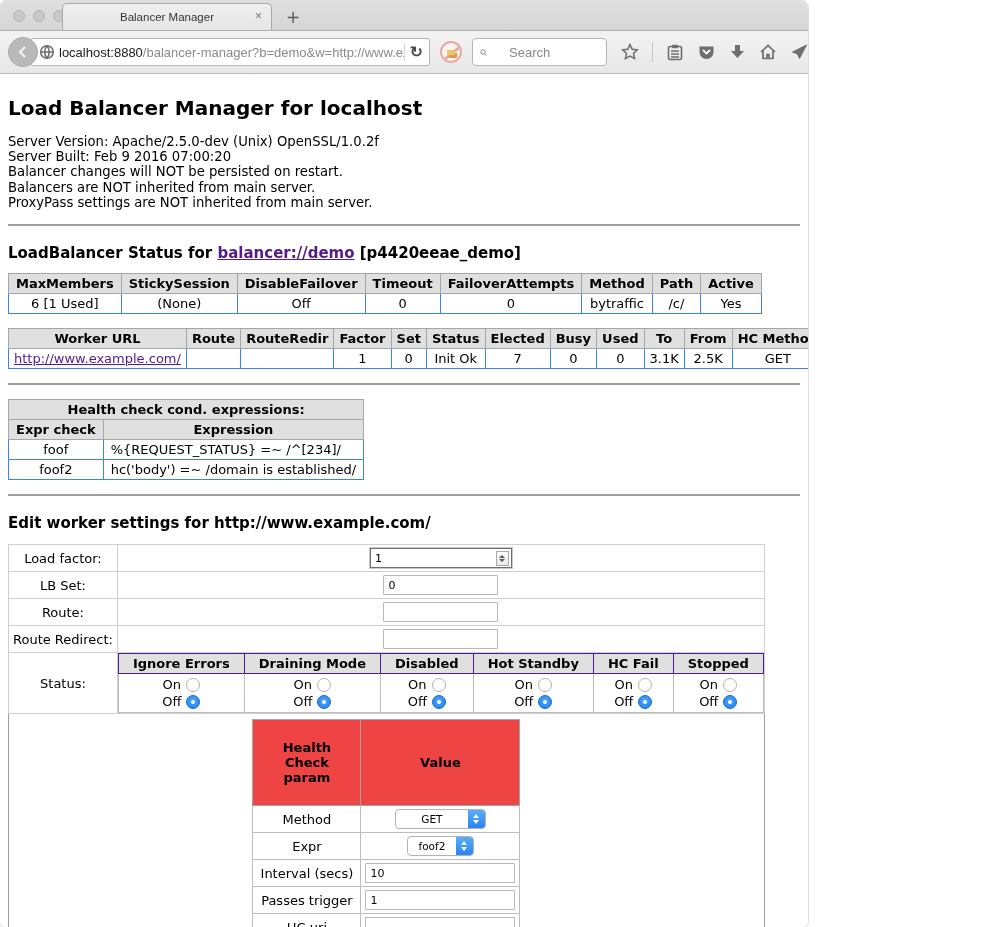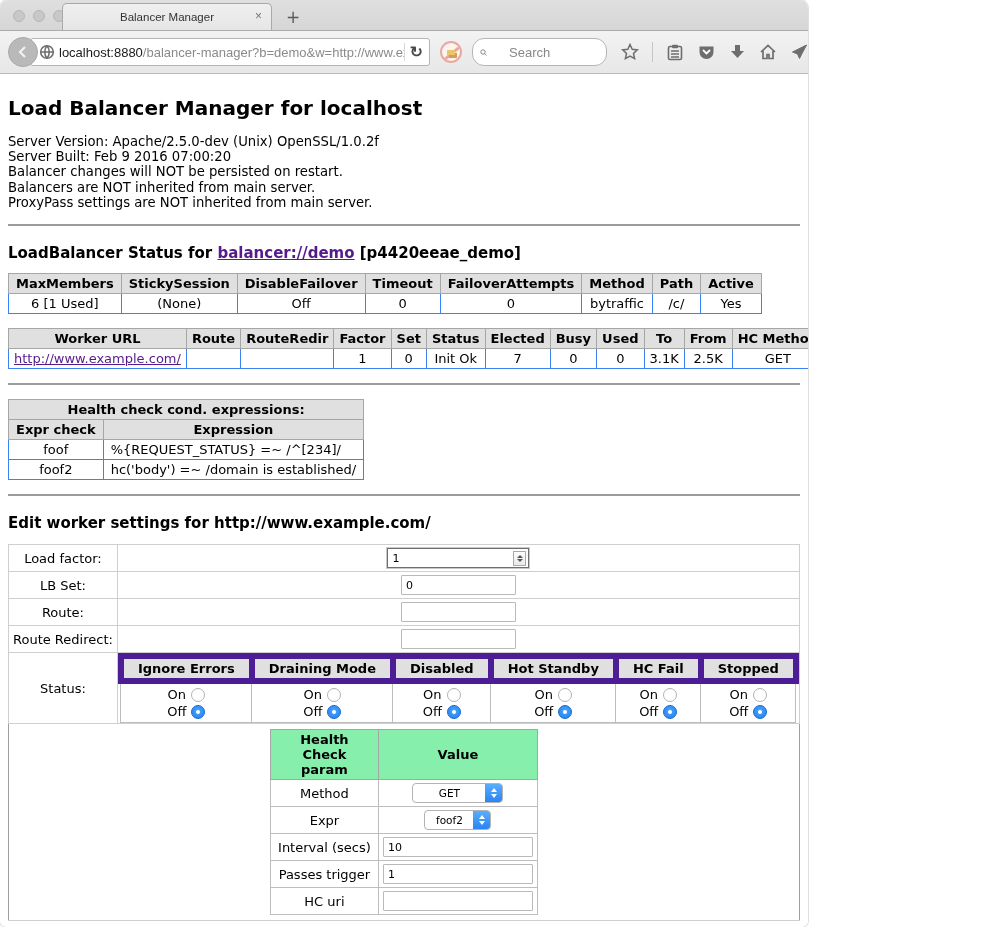--- a/index.html
+++ b/index.html
@@ -23,21 +23,21 @@
   .urlbar { height:28px; flex:none; width:400px; background:#fff; border:1px solid #b5b5b5; border-radius:3px; display:flex; align-items:center; padding:0 6px 0 28px; position:relative; }
   .globe { position:absolute; left:8px; top:5px; }
   .urltext { font-size:13px; white-space:nowrap; overflow:hidden; }
   .urltext .host { color:#1a1a1a; }
   .urltext .path { color:#8a8a8a; }
   .url-divider { width:1px; height:18px; background:#d7d7d7; margin:0 6px 0 auto; }
   .reload { font-size:15px; color:#4a4a4a; font-weight:bold; transform:scaleX(1.05); }
   .blockicon { width:22px; height:22px; border-radius:50%; border:2px solid #e8a9a0; position:relative; flex:none; margin:0 4px; background:#fdf3ef; overflow:hidden; }
   .blockicon::before { content:""; position:absolute; left:-2px; top:8px; width:26px; height:3px; background:#e8a9a0; transform:rotate(-40deg); }
   .blockicon::after { content:""; position:absolute; left:5px; top:7px; width:8px; height:5px; background:#e9c46a; box-shadow:2px 3px 0 #d99a55; }
-  .searchbar { height:28px; width:135px; background:#fff; border:1px solid #b5b5b5; border-radius:12px; display:flex; align-items:center; padding:0 7px; gap:22px; flex:none; }
+  .searchbar { height:28px; width:135px; background:#fff; border:1px solid #b5b5b5; border-radius:4px; display:flex; align-items:center; padding:0 7px; gap:22px; flex:none; }
   .searchbar input { border:none; outline:none; width:90px; font-size:13px; font-family:"Liberation Sans",sans-serif; color:#222; background:transparent; }
   .searchbar input::placeholder { color:#888; }
   .iconrow { display:flex; align-items:center; gap:13px; margin-left:8px; color:#6e6e6e; }
   .iconrow .sep { width:1px; height:20px; background:#c6c6c6; }
   .ic { width:18px; height:18px; display:flex; align-items:center; justify-content:center; flex:none; }
   .caret-sm { font-size:8px; color:#8a8a8a; margin-left:-9px; }
   .menu-group { display:flex; align-items:center; gap:14px; margin-left:14px; }
 
   
   .content { background:#fff; padding:0 8px; color:#000; }
@@ -68,30 +68,30 @@
   .num-wrap { display:inline-flex; align-items:center; border:1px solid #6f6f6f; box-shadow:0 0 0 1px #c9c9c9; background:#fff; width:142px; height:20px; padding:0 2px 0 4px; }
   .num-wrap .nval { flex:1; text-align:left; font-size:11px; }
   .spinner { width:13px; height:15px; border:1px solid #a9a9a9; background:linear-gradient(#fdfdfd,#e9e9e9); display:flex; flex-direction:column; align-items:center; justify-content:center; gap:1px; }
   .spinner i { width:0; height:0; border-left:3px solid transparent; border-right:3px solid transparent; }
   .spinner .up { border-bottom:3px solid #555; }
   .spinner .dn { border-top:3px solid #555; }
   .w115 { width:115px; }
   .w150 { width:150px; text-align:left; }
 
   table.inner-tbl { border-collapse:collapse; width:100%; font-size:13px; }
-  table.inner-tbl th { background:#e0e0e0; border:6px solid #4c1d95; padding:2px 14px; white-space:nowrap; }
+  table.inner-tbl th { background:#e0e0e0; border:1px solid #4c1d95; padding:2px 14px; white-space:nowrap; }
   table.inner-tbl td { border:1px solid #bdbdbd; padding:2px 0; text-align:center; }
   .onoff { display:flex; flex-direction:column; align-items:center; gap:2px; padding:1px 0; }
   .onoff .row { display:flex; align-items:center; gap:5px; }
   .mac-radio { width:14px; height:14px; border-radius:50%; background:#fff; border:1px solid #b3b3b3; display:inline-block; position:relative; }
   .mac-radio.checked { background:radial-gradient(circle at 50% 40%, #4da4fc, #1d7ff0); border-color:#1c6fd0; }
   .mac-radio.checked::after { content:""; position:absolute; left:4px; top:4px; width:4px; height:4px; border-radius:50%; background:#fff; }
 
   table.hcparam-tbl { border-collapse:collapse; font-size:13px; margin:2px auto; width:268px; }
-  table.hcparam-tbl th { background:#86efac; border:1px solid #a6a6a6; padding:2px 6px; }
+  table.hcparam-tbl th { background:#ef4444; border:1px solid #a6a6a6; padding:20px 6px; }
   table.hcparam-tbl td { border:1px solid #bdbdbd; padding:3px 4px; text-align:center; }
   td.hplabel { width:140px; }
 
   .mac-select { display:inline-flex; align-items:stretch; height:20px; border:1px solid #b3b3b3; border-radius:4px; background:#fff; overflow:hidden; vertical-align:middle; }
   .mac-select .sel-label { display:flex; align-items:center; justify-content:center; font-size:10.5px; padding:0 10px; }
   .mac-select .sel-btn { width:17px; background:linear-gradient(#58aefc,#2a84f4); display:flex; flex-direction:column; align-items:center; justify-content:center; gap:2px; }
   .mac-select .sel-btn i { width:0; height:0; border-left:3.5px solid transparent; border-right:3.5px solid transparent; }
   .mac-select .sel-btn .up { border-bottom:4px solid #fff; }
   .mac-select .sel-btn .dn { border-top:4px solid #fff; }
   .sel-method .sel-label { width:72px; }

